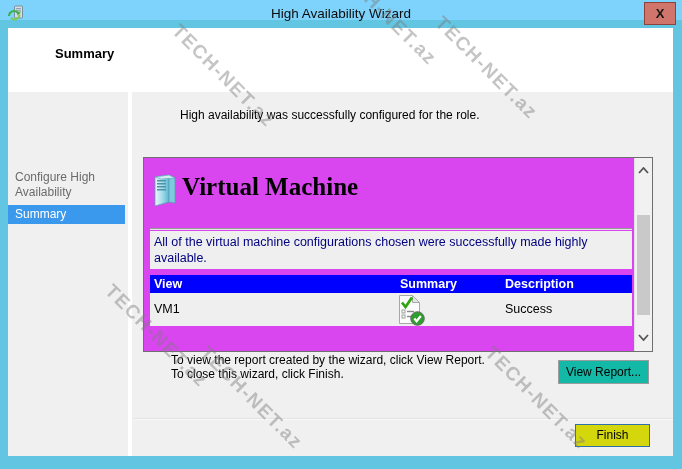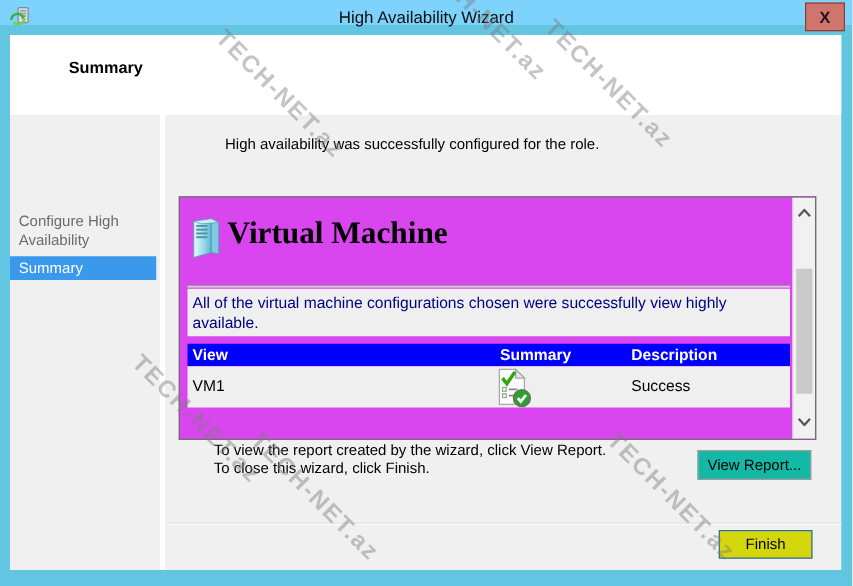--- a/index.html
+++ b/index.html
@@ -111,21 +111,21 @@
           <polygon points="17,2 23,5 23,30 17,29" fill="#7ecade" stroke="#5a9fb4" stroke-width="0.8"></polygon>
           <polygon points="3,4 9,6 23,5 17,2" fill="#d2eef5" stroke="#5a9fb4" stroke-width="0.6"></polygon>
           <rect x="5" y="7" width="9" height="1.5" fill="#4d93a8"></rect>
           <rect x="5" y="10" width="9" height="1.5" fill="#4d93a8"></rect>
           <rect x="5" y="13" width="9" height="1.5" fill="#4d93a8"></rect>
           <rect x="5" y="16" width="9" height="1.5" fill="#4d93a8"></rect>
         </svg>
       </span>
       <div class="report-title">Virtual Machine</div>
       <div class="report-hr"></div>
-      <div class="report-desc">All of the virtual machine configurations chosen were successfully view highly available.</div>
+      <div class="report-desc">All of the virtual machine configurations chosen were successfully made highly available.</div>
 
       <div class="tbl-head">
         <span class="cell c-name">View</span>
         <span class="cell c-result">Summary</span>
         <span class="cell c-desc">Description</span>
       </div>
 
       <div class="tbl-row">
         <span class="cell c-name">VM1</span>
         <span class="row-icon">

